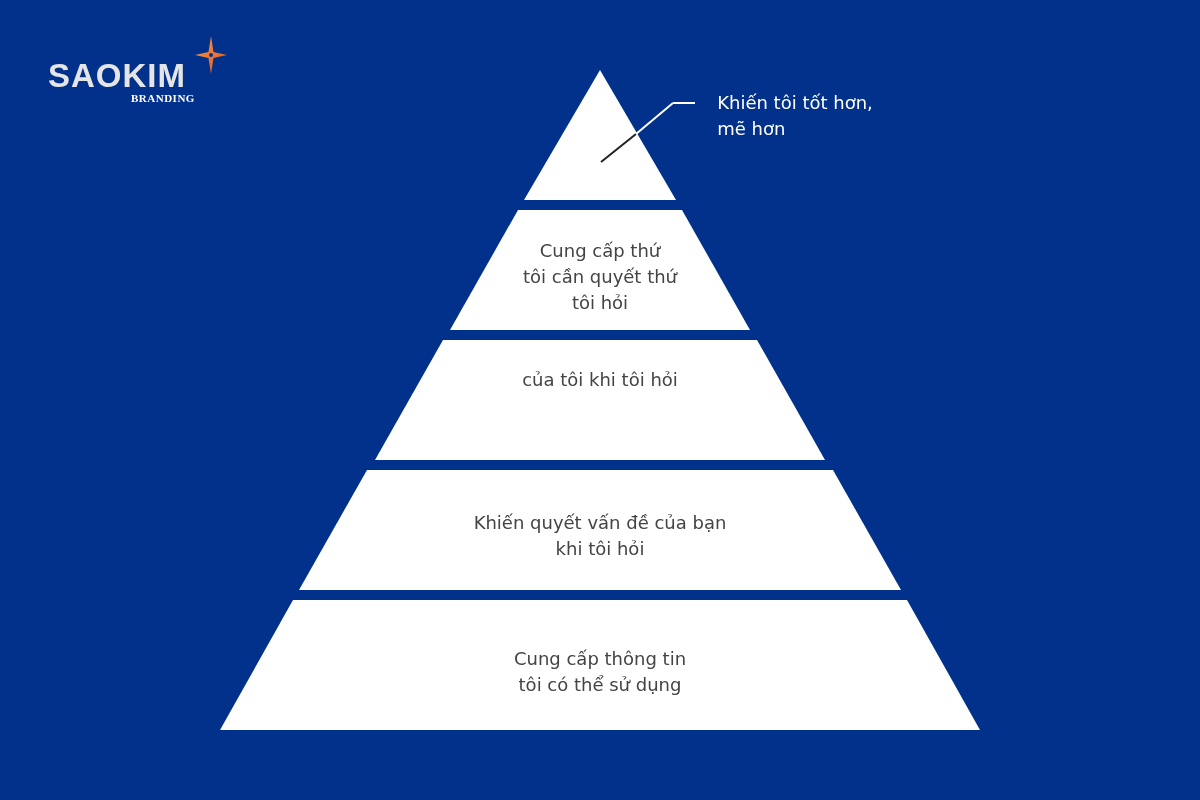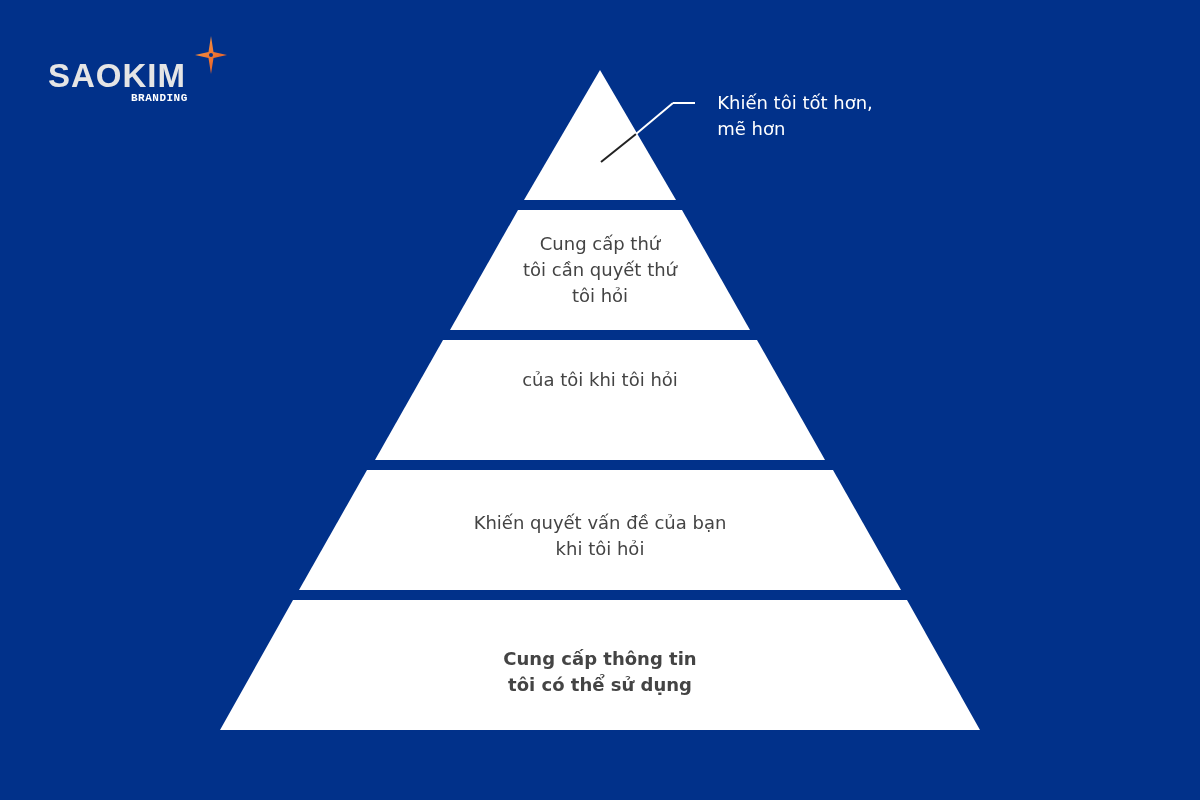--- a/index.html
+++ b/index.html
@@ -30,21 +30,21 @@
       font-weight: bold;
       font-size: 33px;
       letter-spacing: 1px;
       line-height: 1;
     }
     .logo-sub {
       position: absolute;
       left: 83px;
       top: 57px;
       color: #ffffff;
-      font-family: Liberation Mono, monospace;
+      font-family: Liberation Serif, serif;
       font-weight: bold;
       font-size: 11px;
       letter-spacing: 0.5px;
       line-height: 1;
     }
     .logo-star {
       position: absolute;
       left: 147px;
       top: 0px;
       width: 32px;
@@ -115,31 +115,31 @@
     <line x1="636" y1="134" x2="673" y2="103" stroke="#ffffff" stroke-width="2"></line>
     <line x1="673" y1="103" x2="695" y2="103" stroke="#ffffff" stroke-width="2"></line>
   </g>
 </svg>
 
 <div class="callout-text">
   <span class="line">Khiến tôi tốt hơn,</span>
   <span class="line">mẽ hơn</span>
 </div>
 
-<div class="level-text" style="left:600px; top:231px;">
+<div class="level-text" style="left:600px; top:238px;">
   <span class="line">Cung cấp thứ</span>
   <span class="line">tôi cần quyết thứ</span>
   <span class="line">tôi hỏi</span>
 </div>
 
 <div class="level-text" style="left:600px; top:367px;">
   <span class="line">của tôi khi tôi hỏi</span>
 </div>
 
 <div class="level-text" style="left:600px; top:510px;">
   <span class="line">Khiến quyết vấn đề của bạn</span>
   <span class="line">khi tôi hỏi</span>
 </div>
 
-<div class="level-text" style="left:600px; top:646px;font-weight:bold;">
+<div class="level-text" style="left:600px; top:646px;">
   <span class="line">Cung cấp thông tin</span>
   <span class="line">tôi có thể sử dụng</span>
 </div>
 
 </body></html>

